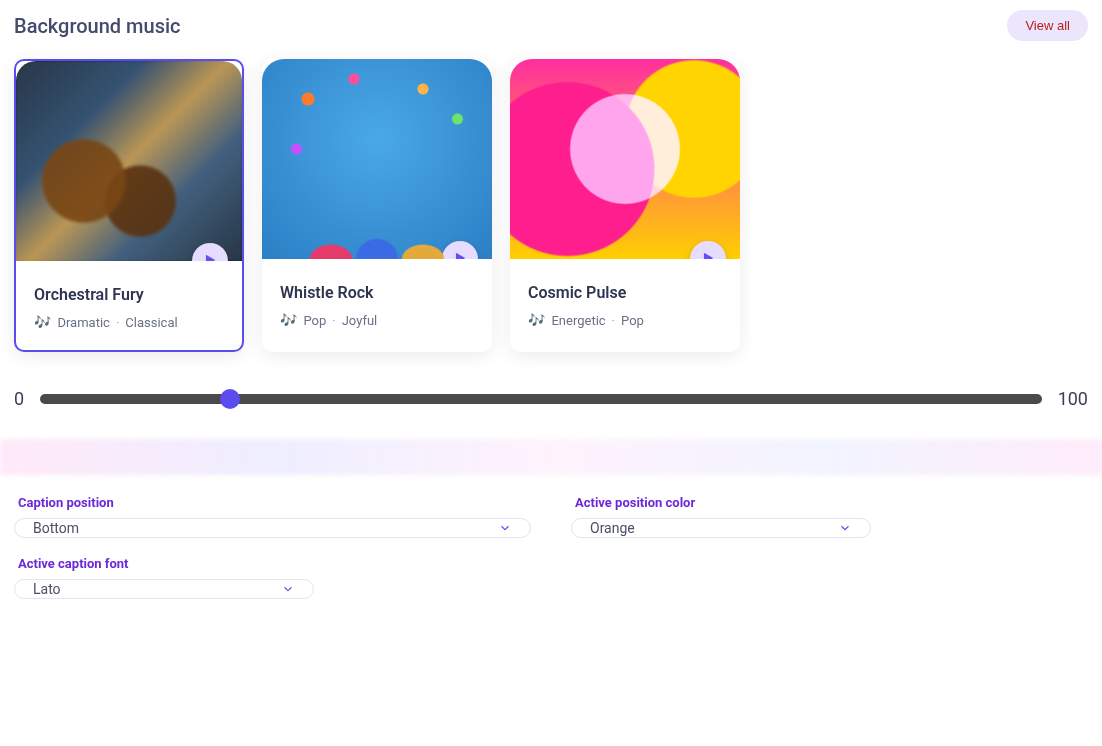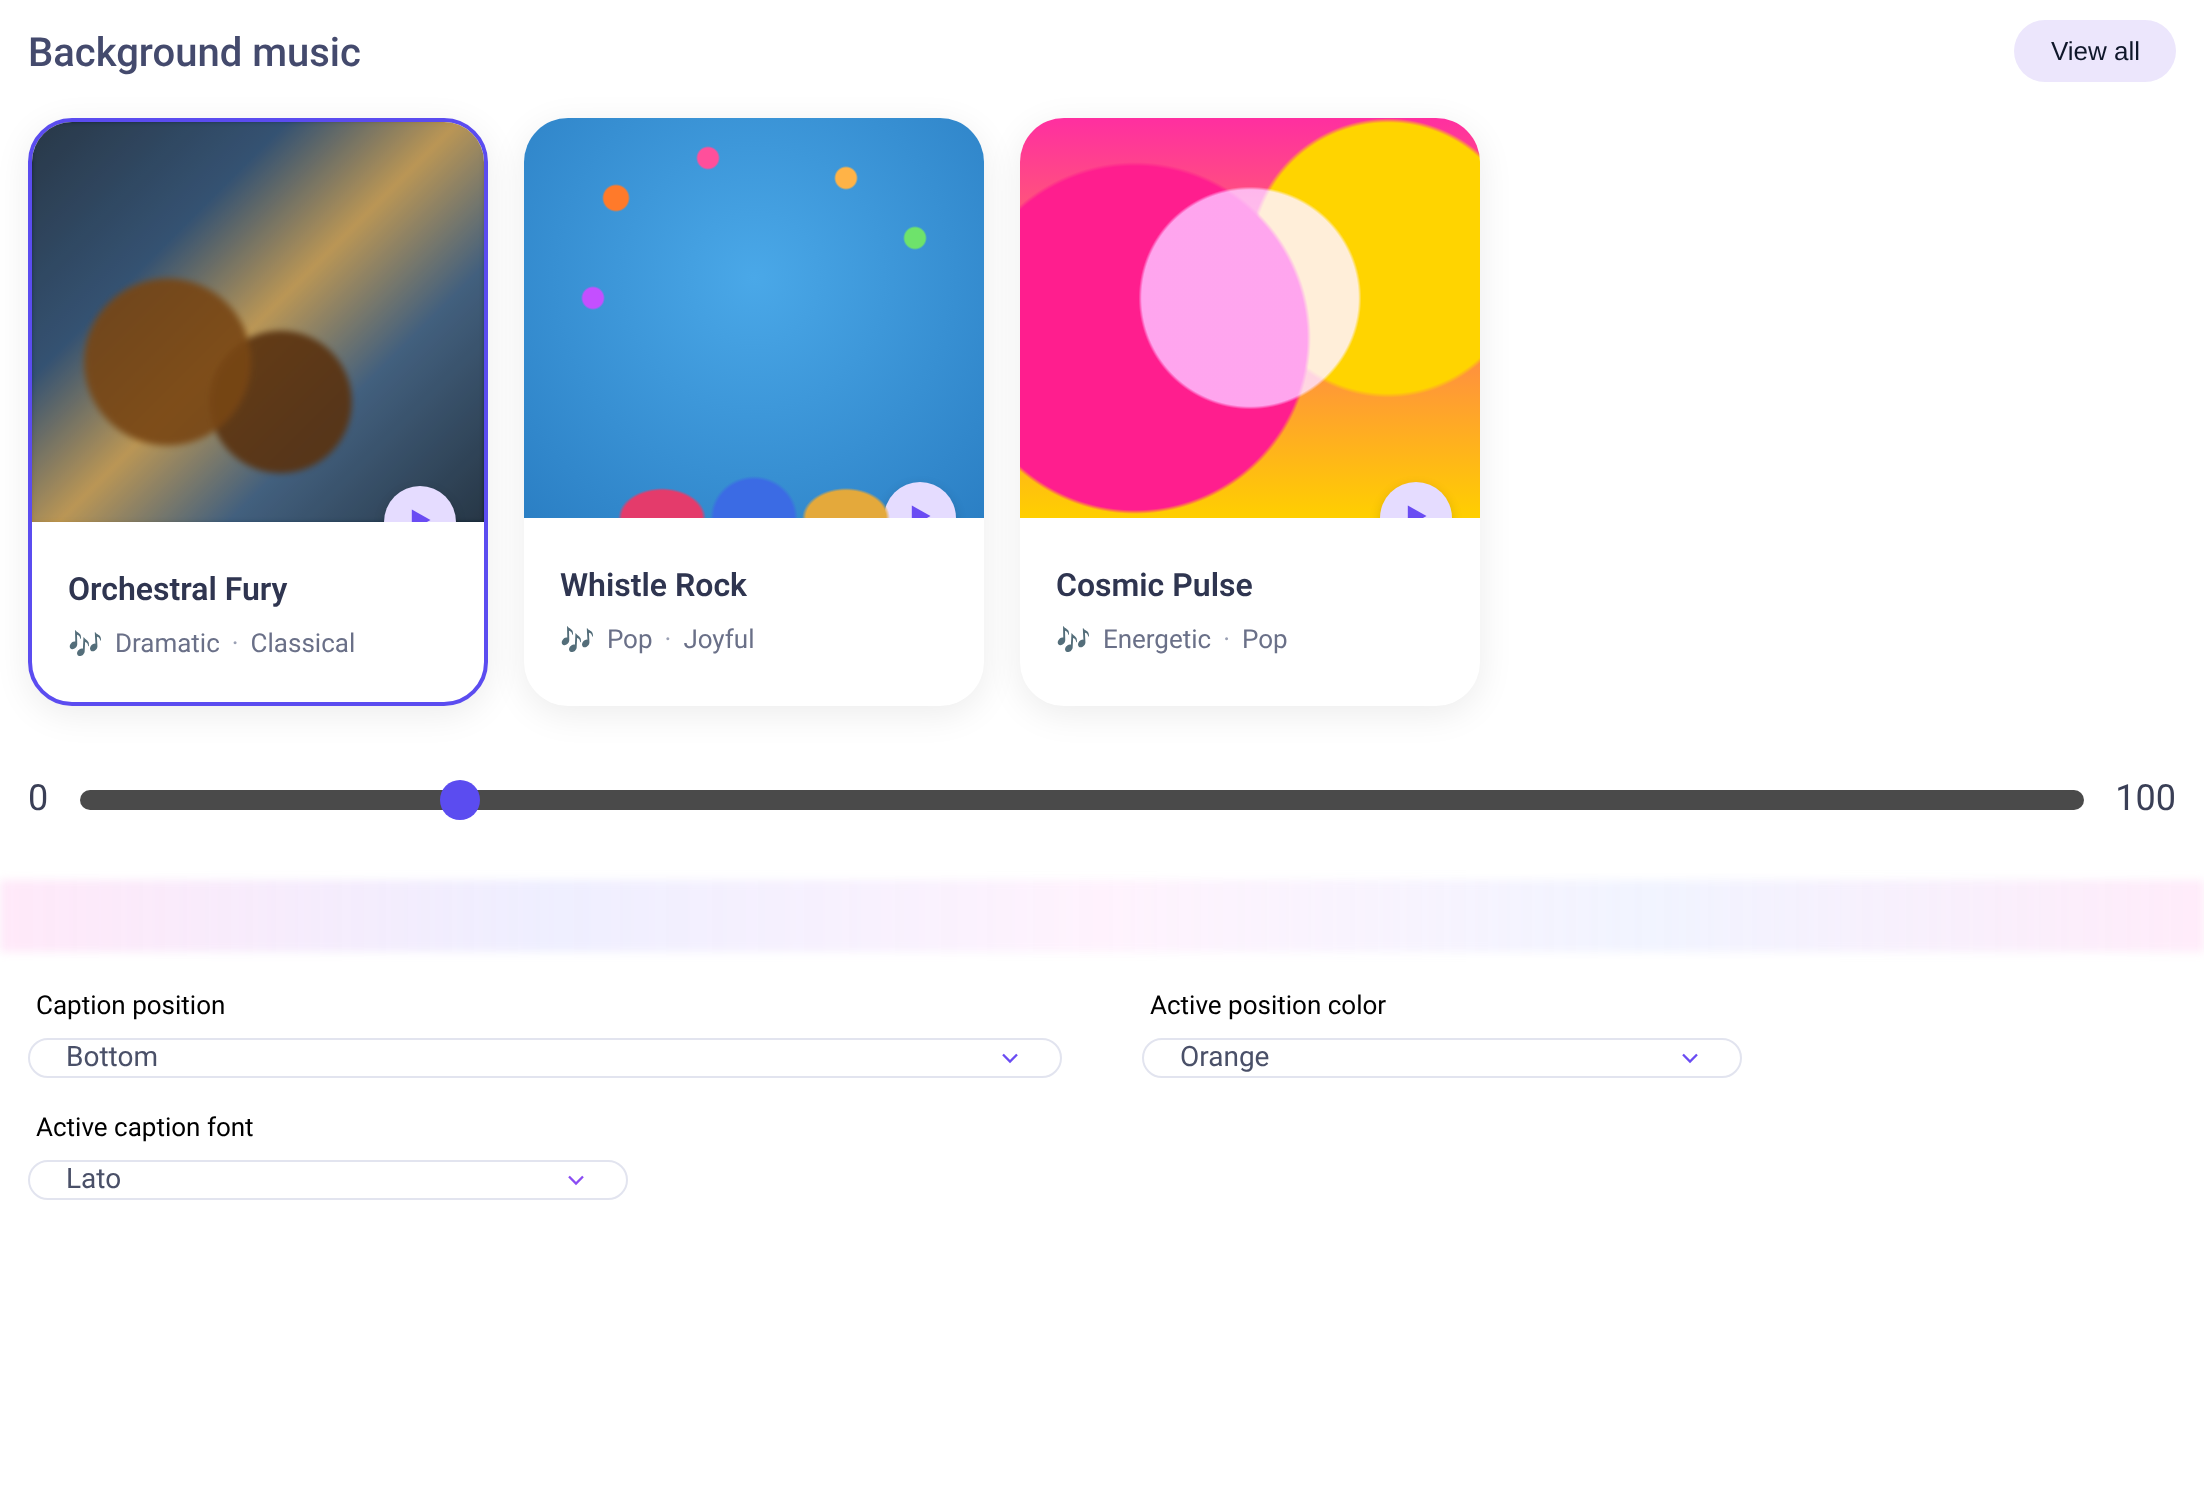--- a/index.html
+++ b/index.html
@@ -17,34 +17,34 @@
     margin-bottom: 18px;
   }
   .section-title {
     font-size: 20px;
     font-weight: 500;
     color: #444a6d;
   }
   .view-all-btn {
     background: #ece6fc;
     border: none;
-    color: #0f172a;
+    color: #b91c1c;
     font-size: 13px;
     font-weight: 500;
     padding: 8px 18px;
     border-radius: 20px;
     cursor: pointer;
   }
   .cards {
     display: flex;
     gap: 18px;
   }
   .card {
     width: 230px;
-    border-radius: 22px;
+    border-radius: 10px;
     background: #fff;
     box-shadow: 0 4px 18px rgba(0,0,0,0.08);
     overflow: visible;
     position: relative;
   }
   .card.selected {
     border: 2px solid #5b4cf0;
   }
   .card-img {
     width: 100%;
@@ -189,23 +189,24 @@
   
   .caption-grid {
     display: grid;
     grid-template-columns: 1fr 1fr;
     column-gap: 40px;
     row-gap: 18px;
     margin-top: 18px;
   }
   .field-label {
     font-size: 13px;
-    color: #000000;
+    color: #6d28d9;
     margin-bottom: 8px;
     padding-left: 4px;
+    font-weight: bold;
   }
   .select-box {
     border: 1px solid #e2e4ef;
     border-radius: 24px;
     padding: 1px 18px;
     display: flex;
     justify-content: space-between;
     align-items: center;
     font-size: 14px;
     color: #4a5068;

